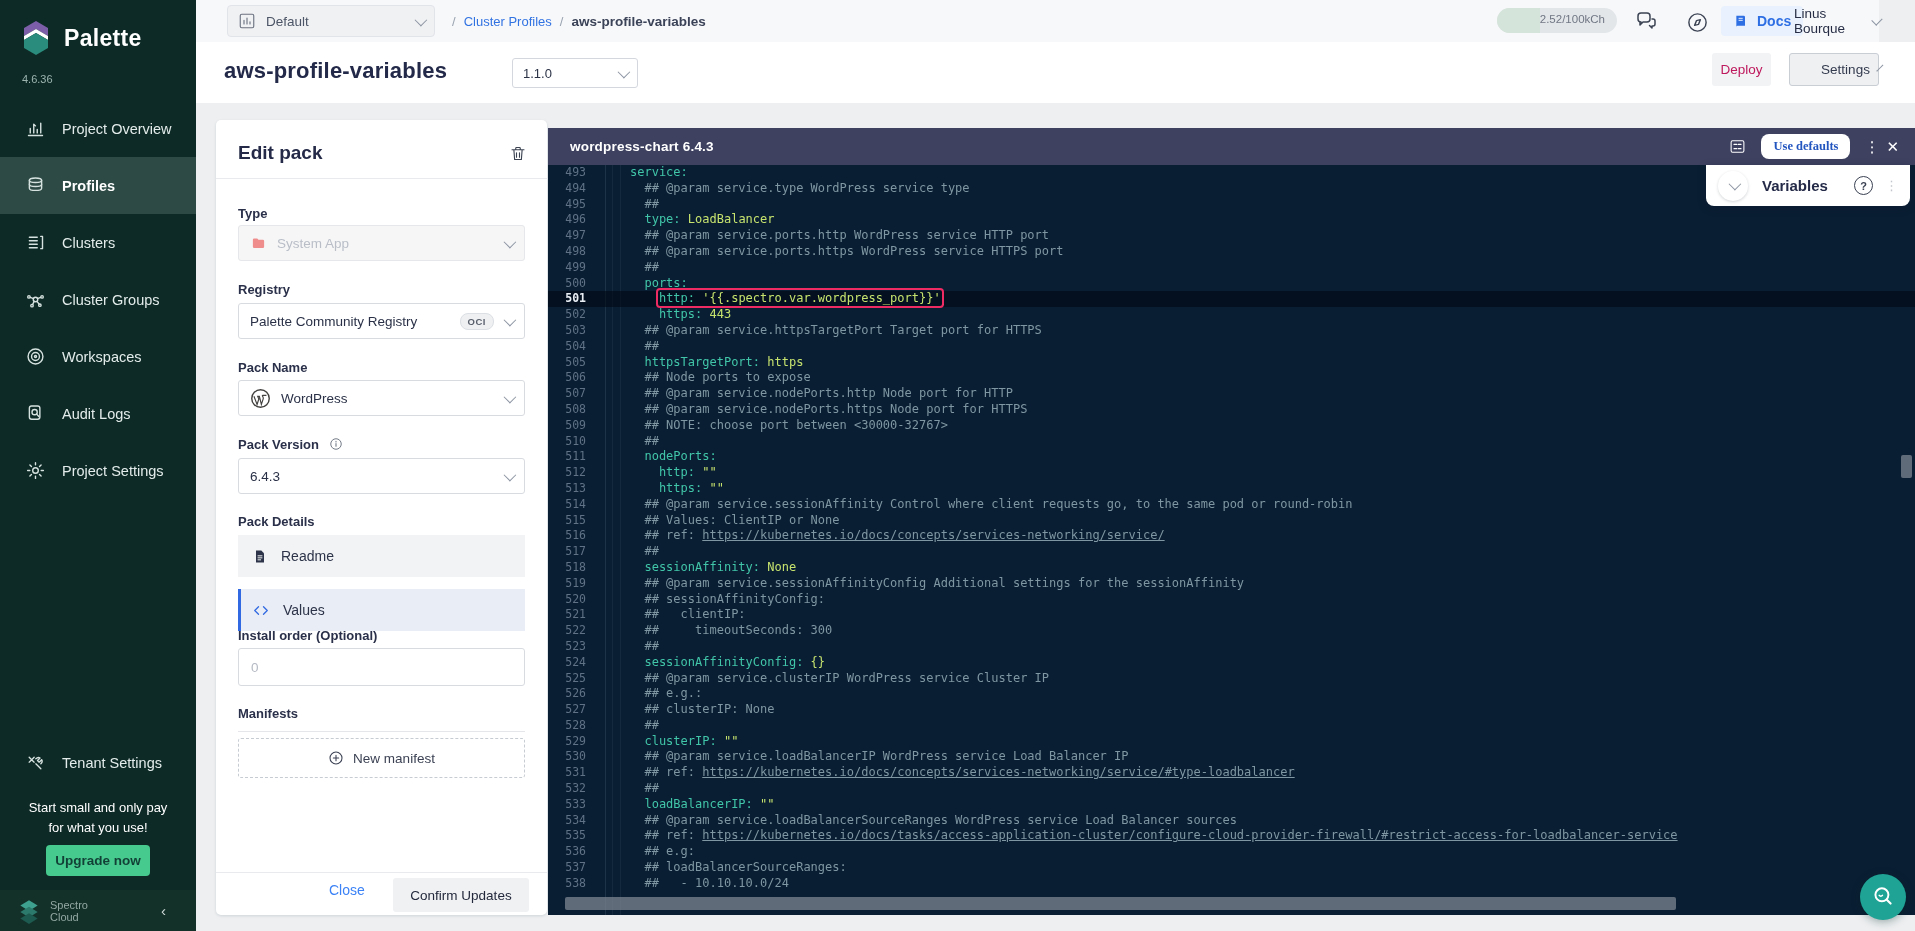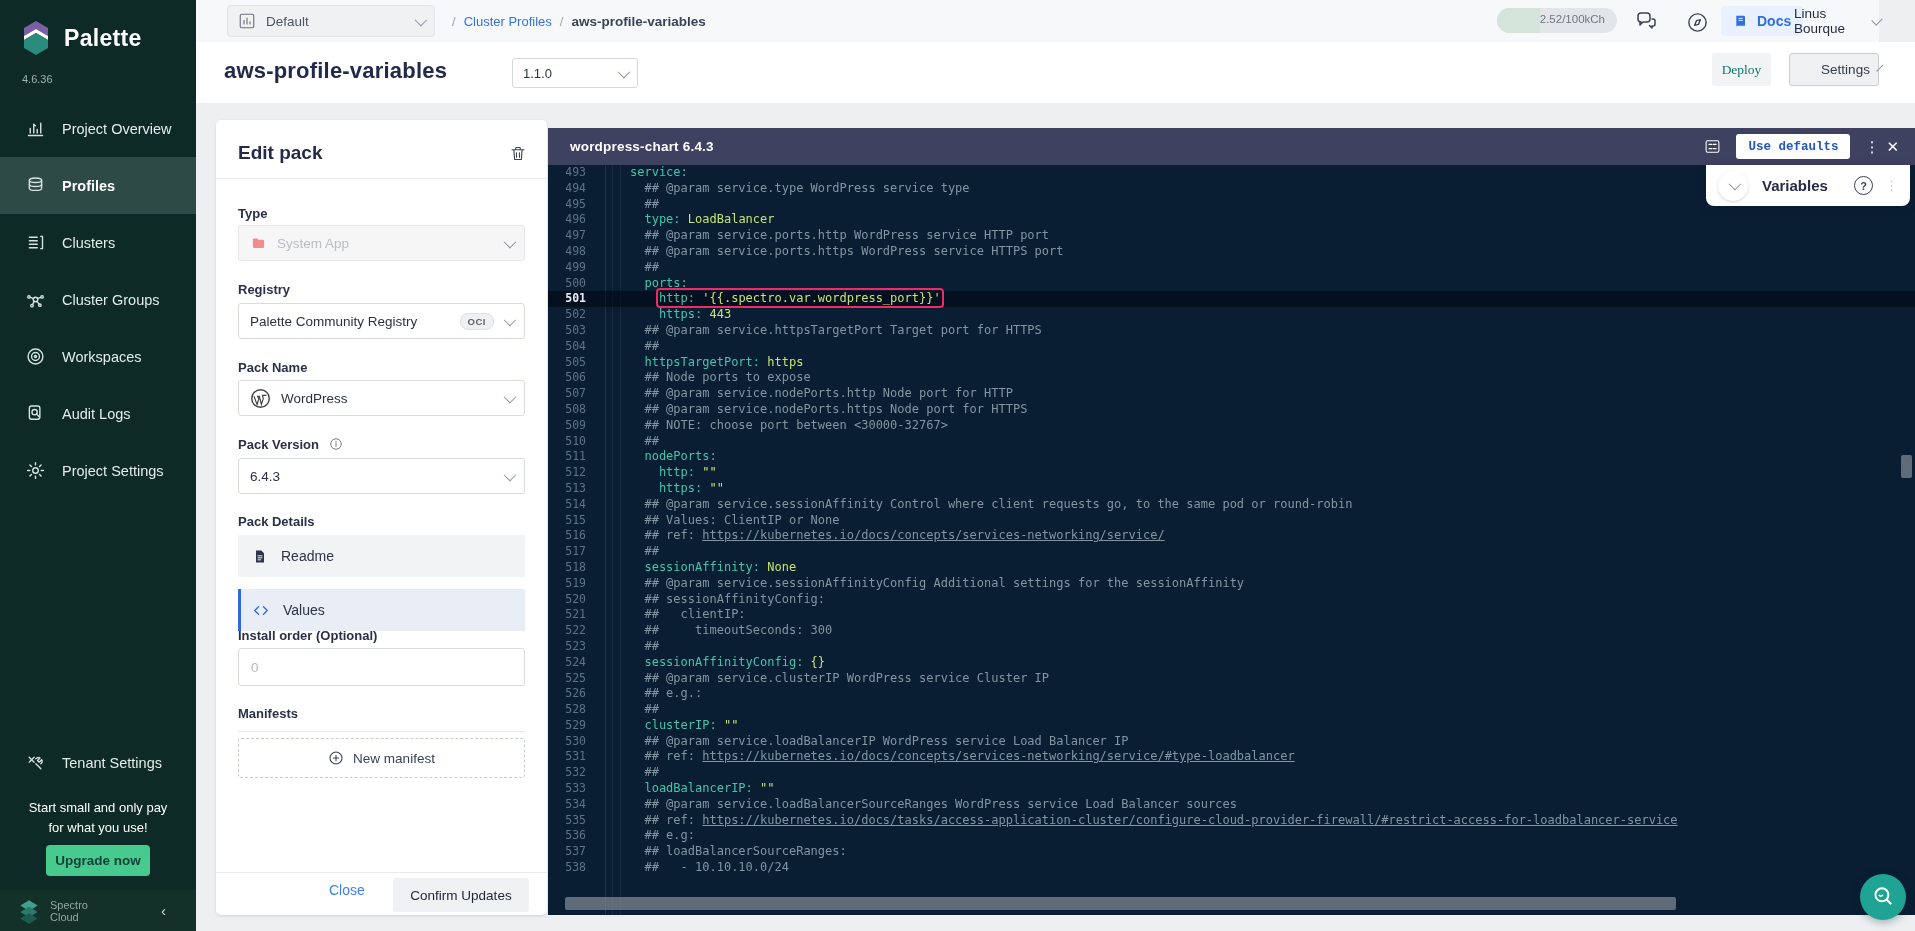--- a/index.html
+++ b/index.html
@@ -41,21 +41,21 @@
   .docs-chip .txt { color:#2f6fe4; font-size:14px; font-weight:600; }
   .user-menu { position:absolute; left:1598px; top:0; height:42px; display:flex; align-items:center; gap:10px; cursor:pointer; }
   .user-name { font-size:13.5px; color:#262d45; }
   .chev { width:9px; height:9px; border-right:1.6px solid #8d95a3; border-bottom:1.6px solid #8d95a3; transform:rotate(45deg) translateY(-2px); display:inline-block; }
 
   
   .page-head { position:absolute; left:196px; top:42px; width:1719px; height:61px; background:#ffffff; }
   .page-title { position:absolute; left:28px; top:16px; font-size:22px; font-weight:700; color:#232948; letter-spacing:.2px; }
   .ver-select { position:absolute; left:316px; top:16px; width:126px; height:30px; background:#fff; border:1px solid #d4d8de; border-radius:3px; display:flex; align-items:center; padding:0 10px; cursor:pointer; }
   .ver-select .txt { flex:1; font-size:13px; color:#2c3347; }
-  .deploy-btn { position:absolute; left:1516px; top:11px; width:59px; height:33px; background:#f2f3f4; border:none; border-radius:3px; color:#0f766e; font-size:13.5px; font-family:Liberation Serif, serif; }
+  .deploy-btn { position:absolute; left:1516px; top:11px; width:59px; height:33px; background:#f2f3f4; border:none; border-radius:3px; color:#be185d; font-size:13.5px; font-family:Liberation Sans, sans-serif; }
   .settings-btn { position:absolute; left:1593px; top:11px; width:90px; height:33px; background:#eef0f2; border:1px solid #c9cdd4; border-radius:3px; color:#343b4e; font-size:13.5px; font-family:inherit; cursor:pointer; display:flex; align-items:center; justify-content:center; gap:8px;padding-left:32px; }
 
   
   .card { position:absolute; left:216px; top:120px; width:331px; height:795px; background:#ffffff; border-radius:5px; box-shadow:0 1px 3px rgba(20,30,50,.12); }
   .card-title { position:absolute; left:22px; top:22px; font-size:19px; font-weight:600; color:#242a47; }
   .trash { position:absolute; right:20px; top:24px; cursor:pointer; }
   .trash svg { stroke:#3a4150; fill:none; stroke-width:1.5; stroke-linecap:round; }
   .card-div { position:absolute; left:0; top:58px; width:100%; height:1px; background:#e8eaed; }
   .fld-label { position:absolute; left:22px; font-size:13px; font-weight:600; color:#2a3049; }
   .fld { position:absolute; left:22px; width:287px; height:36px; border:1px solid #d8dbe0; border-radius:3px; background:#fff; display:flex; align-items:center; gap:10px; padding:0 11px; cursor:pointer; }
@@ -72,21 +72,21 @@
   .card-foot-div { position:absolute; left:0; top:752px; width:100%; height:1px; background:#e8eaed; }
   .close-link { position:absolute; left:113px; top:762px; background:none; border:none; color:#3b82f6; font-size:14px; font-family:inherit; cursor:pointer; }
   .confirm-btn { position:absolute; left:177px; top:758px; width:136px; height:34px; background:#f0f1f3; border:none; border-radius:3px; color:#23293c; font-size:13.5px; font-family:inherit; cursor:pointer; }
 
   
   .editor { position:absolute; left:548px; top:128px; width:1367px; height:787px; background:#0a1e33; overflow:hidden; }
   .ed-head { position:absolute; left:0; top:0; width:100%; height:37px; background:#3e4160; display:flex; align-items:center; }
   .ed-title { margin-left:22px; color:#ffffff; font-size:13.5px; font-weight:600; letter-spacing:.2px; }
   .ed-actions { position:absolute; right:16px; top:0; height:37px; display:flex; align-items:center; gap:14px; }
   .ed-actions svg { stroke:#ffffff; fill:none; stroke-width:1.5; stroke-linecap:round; }
-  .use-defaults { height:25px; padding:0 12px; background:#ffffff; border:none; border-radius:3px; color:#2456c0; font-size:12.5px; font-weight:600; font-family:Liberation Mono, monospace; cursor:pointer; }
+  .use-defaults { height:25px; padding:0 12px; background:#ffffff; border:none; border-radius:8px; color:#2456c0; font-size:12.5px; font-weight:600; font-family:Liberation Serif, serif; cursor:pointer; }
   .kebab { color:#ffffff; font-size:15px; letter-spacing:0; line-height:5px; cursor:pointer; width:8px; text-align:center; }
   .ed-x { color:#ffffff; font-size:15px; cursor:pointer; }
 
   .code-area { position:absolute; left:0; top:37px; width:100%; height:750px; font-family:"DejaVu Sans Mono", monospace; font-size:12px; }
   .code-row { position:relative; display:flex; height:15.8px; line-height:15.8px; white-space:pre; }
   .code-row.cur { background:rgba(0,6,14,.55); }
   .ln { width:50px; flex:0 0 50px; text-align:right; padding-right:12px; color:#5f7286; font-size:11.5px; }
   .cur .ln { color:#e9eef5; font-weight:700; }
   .code-txt { padding-left:32px; }
   .tok-k { color:#41c6a9; }
@@ -413,20 +413,21 @@
         <div class="code-row"><span class="ln">517</span><span class="code-txt"><span class="tok-c">  ##</span></span></div>
         <div class="code-row"><span class="ln">518</span><span class="code-txt"><span class="tok-k">  sessionAffinity:</span><span class="tok-v"> None</span></span></div>
         <div class="code-row"><span class="ln">519</span><span class="code-txt"><span class="tok-c">  ## @param service.sessionAffinityConfig Additional settings for the sessionAffinity</span></span></div>
         <div class="code-row"><span class="ln">520</span><span class="code-txt"><span class="tok-c">  ## sessionAffinityConfig:</span></span></div>
         <div class="code-row"><span class="ln">521</span><span class="code-txt"><span class="tok-c">  ##   clientIP:</span></span></div>
         <div class="code-row"><span class="ln">522</span><span class="code-txt"><span class="tok-c">  ##     timeoutSeconds: 300</span></span></div>
         <div class="code-row"><span class="ln">523</span><span class="code-txt"><span class="tok-c">  ##</span></span></div>
         <div class="code-row"><span class="ln">524</span><span class="code-txt"><span class="tok-k">  sessionAffinityConfig:</span><span class="tok-v"> {}</span></span></div>
         <div class="code-row"><span class="ln">525</span><span class="code-txt"><span class="tok-c">  ## @param service.clusterIP WordPress service Cluster IP</span></span></div>
         <div class="code-row"><span class="ln">526</span><span class="code-txt"><span class="tok-c">  ## e.g.:</span></span></div>
+        <div class="code-row"><span class="ln">527</span><span class="code-txt"><span class="tok-c">  ## clusterIP: None</span></span></div>
         <div class="code-row"><span class="ln">528</span><span class="code-txt"><span class="tok-c">  ##</span></span></div>
         <div class="code-row"><span class="ln">529</span><span class="code-txt"><span class="tok-k">  clusterIP:</span><span class="tok-v"> ""</span></span></div>
         <div class="code-row"><span class="ln">530</span><span class="code-txt"><span class="tok-c">  ## @param service.loadBalancerIP WordPress service Load Balancer IP</span></span></div>
         <div class="code-row"><span class="ln">531</span><span class="code-txt"><span class="tok-c">  ## ref: </span><span class="tok-u">https://kubernetes.io/docs/concepts/services-networking/service/#type-loadbalancer</span></span></div>
         <div class="code-row"><span class="ln">532</span><span class="code-txt"><span class="tok-c">  ##</span></span></div>
         <div class="code-row"><span class="ln">533</span><span class="code-txt"><span class="tok-k">  loadBalancerIP:</span><span class="tok-v"> ""</span></span></div>
         <div class="code-row"><span class="ln">534</span><span class="code-txt"><span class="tok-c">  ## @param service.loadBalancerSourceRanges WordPress service Load Balancer sources</span></span></div>
         <div class="code-row"><span class="ln">535</span><span class="code-txt"><span class="tok-c">  ## ref: </span><span class="tok-u">https://kubernetes.io/docs/tasks/access-application-cluster/configure-cloud-provider-firewall/#restrict-access-for-loadbalancer-service</span></span></div>
         <div class="code-row"><span class="ln">536</span><span class="code-txt"><span class="tok-c">  ## e.g:</span></span></div>
         <div class="code-row"><span class="ln">537</span><span class="code-txt"><span class="tok-c">  ## loadBalancerSourceRanges:</span></span></div>

